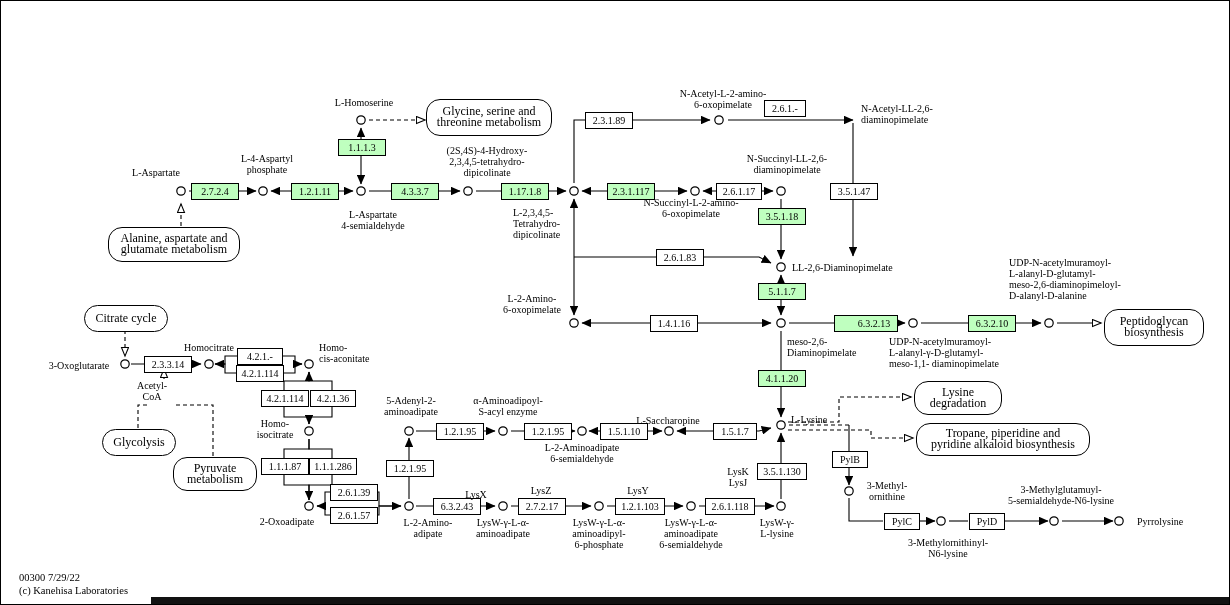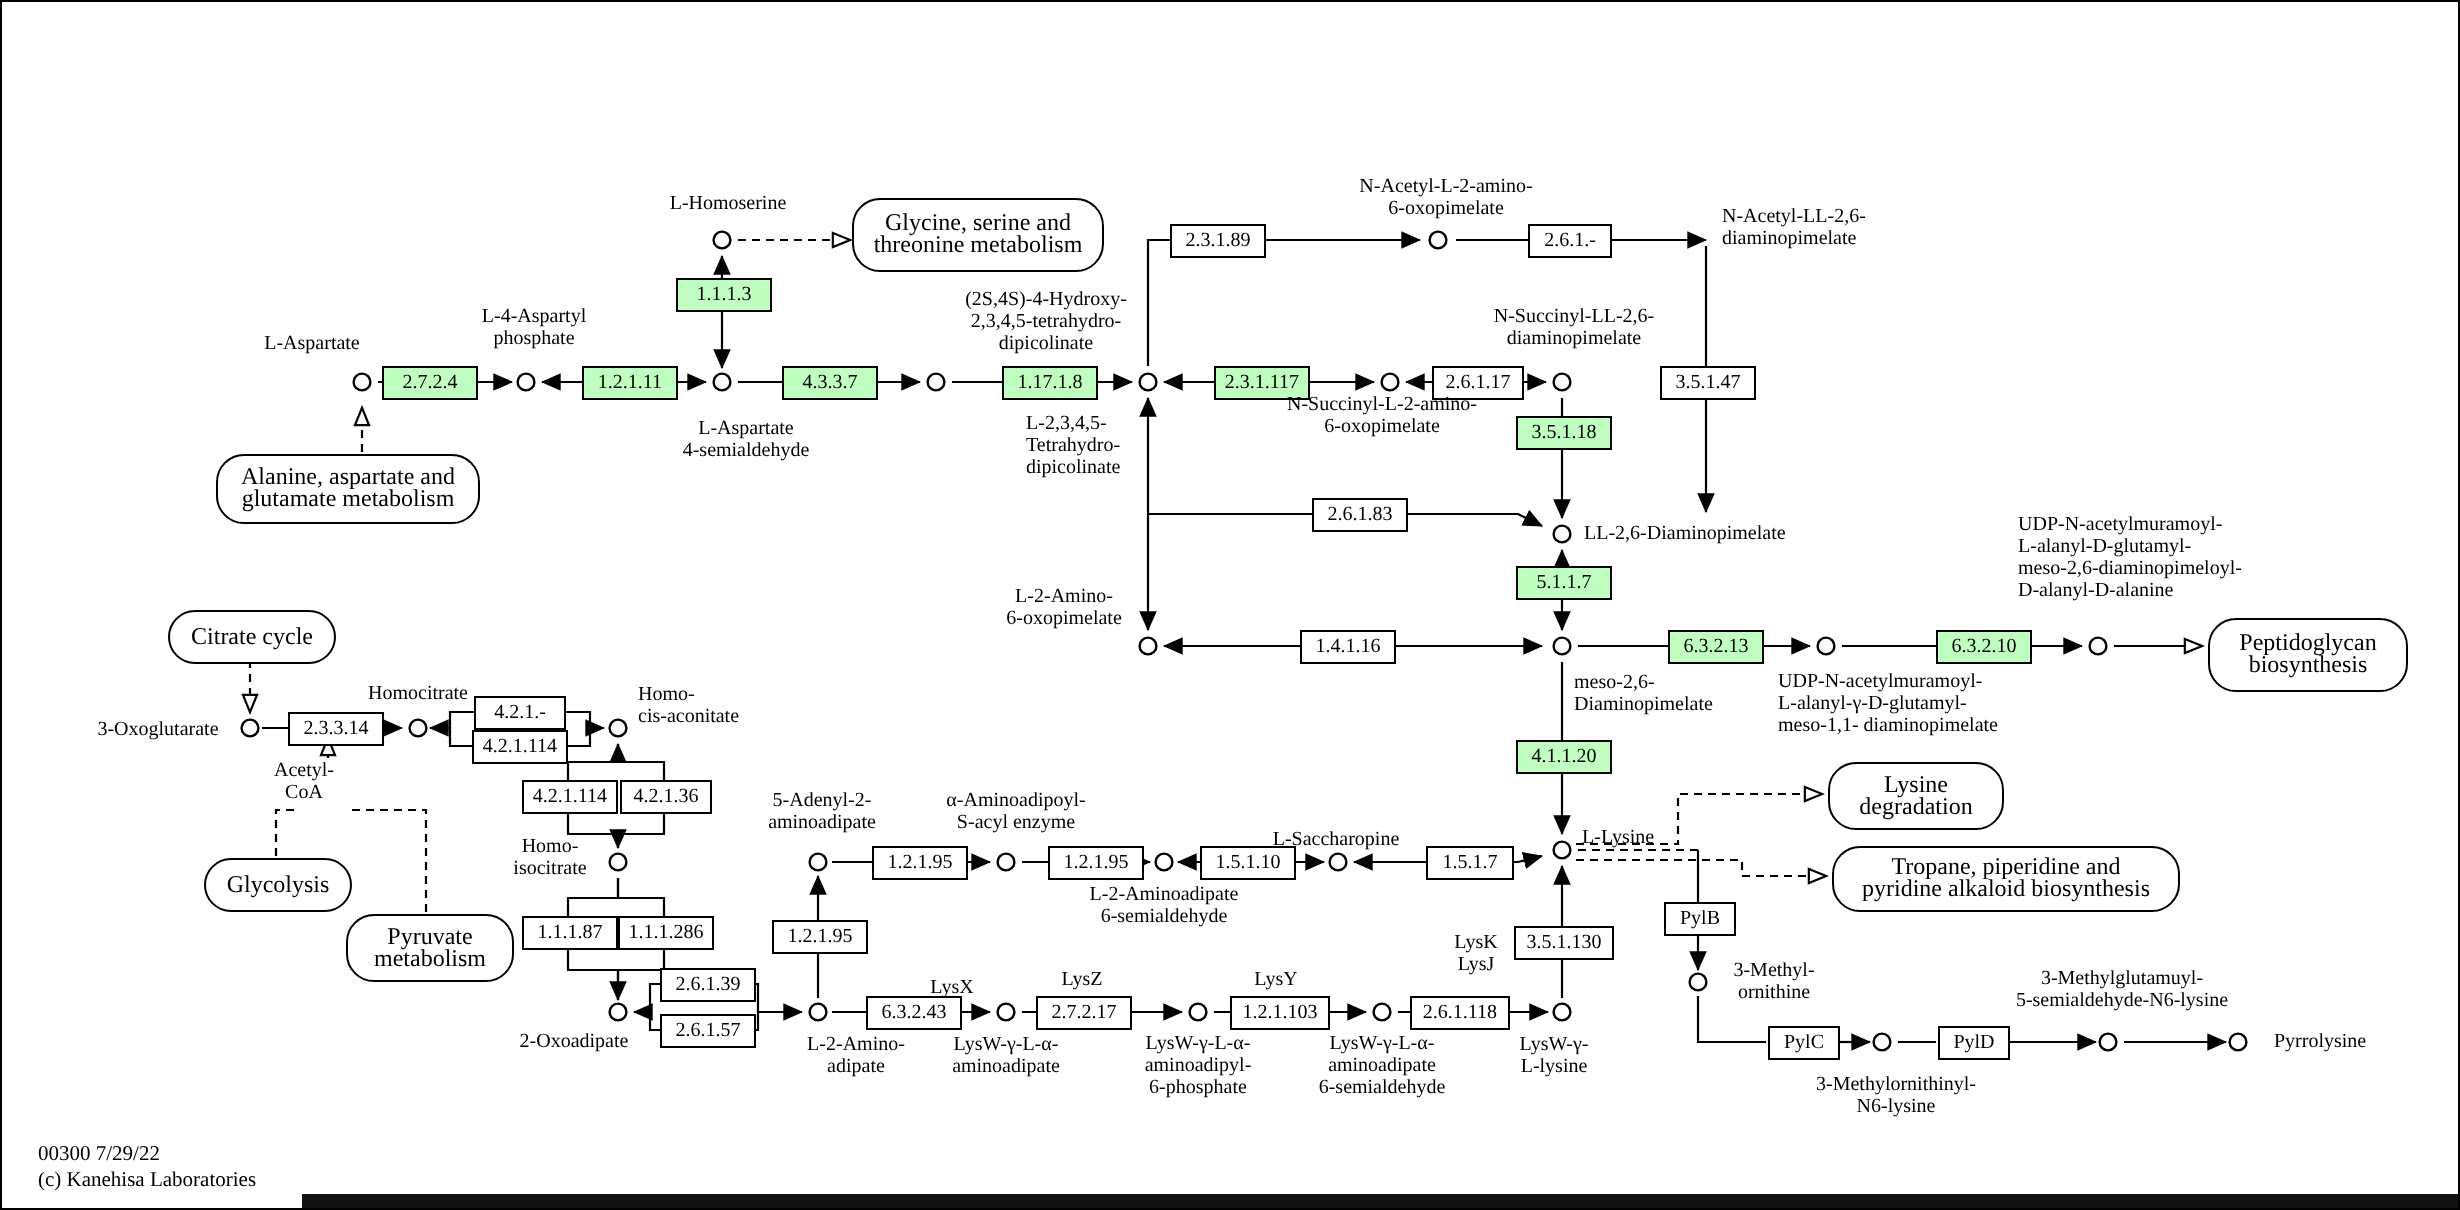--- a/index.html
+++ b/index.html
@@ -135,29 +135,29 @@
   <div id="overlay">
     <div class="footer" style="left:18px;top:571px;">00300 7/29/22</div>
     <div class="footer" style="left:18px;top:584px;">(c) Kanehisa Laboratories</div>
     <div class="bottombar"></div>
   <div class="enzyme green" style="left: 337px; top: 138px; width: 46px;">1.1.1.3</div>
       <div class="enzyme green" style="left: 190px; top: 182px; width: 46px;">2.7.2.4</div>
       <div class="enzyme green" style="left: 290px; top: 182px; width: 46px;">1.2.1.11</div>
       <div class="enzyme green" style="left: 390px; top: 182px; width: 46px;">4.3.3.7</div>
       <div class="enzyme green" style="left: 500px; top: 182px; width: 46px;">1.17.1.8</div>
       <div class="enzyme" style="left: 584px; top: 111px; width: 46px;">2.3.1.89</div>
-      <div class="enzyme" style="left: 763px; top: 111px; width: 40px;">2.6.1.-</div>
+      <div class="enzyme" style="left: 763px; top: 99px; width: 40px;">2.6.1.-</div>
       <div class="enzyme green" style="left: 606px; top: 182px; width: 46px;">2.3.1.117</div>
       <div class="enzyme" style="left: 715px; top: 182px; width: 44px;">2.6.1.17</div>
       <div class="enzyme" style="left: 829px; top: 182px; width: 46px;">3.5.1.47</div>
       <div class="enzyme green" style="left: 757px; top: 207px; width: 46px;">3.5.1.18</div>
       <div class="enzyme" style="left: 655px; top: 248px; width: 46px;">2.6.1.83</div>
       <div class="enzyme green" style="left: 757px; top: 282px; width: 46px;">5.1.1.7</div>
       <div class="enzyme" style="left: 649px; top: 314px; width: 46px;">1.4.1.16</div>
-      <div class="enzyme green" style="left: 833px; top: 314px; width: 46px;">6.3.2.13</div>
+      <div class="enzyme green" style="left: 833px; top: 314px; width: 46px; padding-left: 16px;">6.3.2.13</div>
       <div class="enzyme green" style="left: 967px; top: 314px; width: 46px;">6.3.2.10</div>
       <div class="enzyme green" style="left: 757px; top: 369px; width: 46px;">4.1.1.20</div>
       <div class="enzyme" style="left: 143px; top: 355px; width: 46px;">2.3.3.14</div>
       <div class="enzyme" style="left: 236px; top: 347px; width: 44px;">4.2.1.-</div>
       <div class="enzyme" style="left: 235px; top: 364px; width: 46px;">4.2.1.114</div>
       <div class="enzyme" style="left: 260px; top: 389px; width: 46px;">4.2.1.114</div>
       <div class="enzyme" style="left: 309px; top: 389px; width: 44px;">4.2.1.36</div>
       <div class="enzyme" style="left: 260px; top: 457px; width: 46px;">1.1.1.87</div>
       <div class="enzyme" style="left: 308px; top: 457px; width: 46px;">1.1.1.286</div>
       <div class="enzyme" style="left: 329px; top: 483px; width: 46px;">2.6.1.39</div>
@@ -212,21 +212,21 @@
         <div>L-Aspartate</div>
       </div>
       <div class="lbl" style="left: 266px; top: 163px;">
         <div>L-4-Aspartyl</div>
         <div>phosphate</div>
       </div>
       <div class="lbl" style="left: 372px; top: 219px;">
         <div>L-Aspartate</div>
         <div>4-semialdehyde</div>
       </div>
-      <div class="lbl" style="left: 486px; top: 160px; margin-left: 36px;">
+      <div class="lbl" style="left: 486px; top: 160px;">
         <div>(2S,4S)-4-Hydroxy-</div>
         <div>2,3,4,5-tetrahydro-</div>
         <div>dipicolinate</div>
       </div>
       <div class="lbl left" style="left: 512px; top: 222px;">
         <div>L-2,3,4,5-</div>
         <div>Tetrahydro-</div>
         <div>dipicolinate</div>
       </div>
       <div class="lbl" style="left: 722px; top: 98px;">

